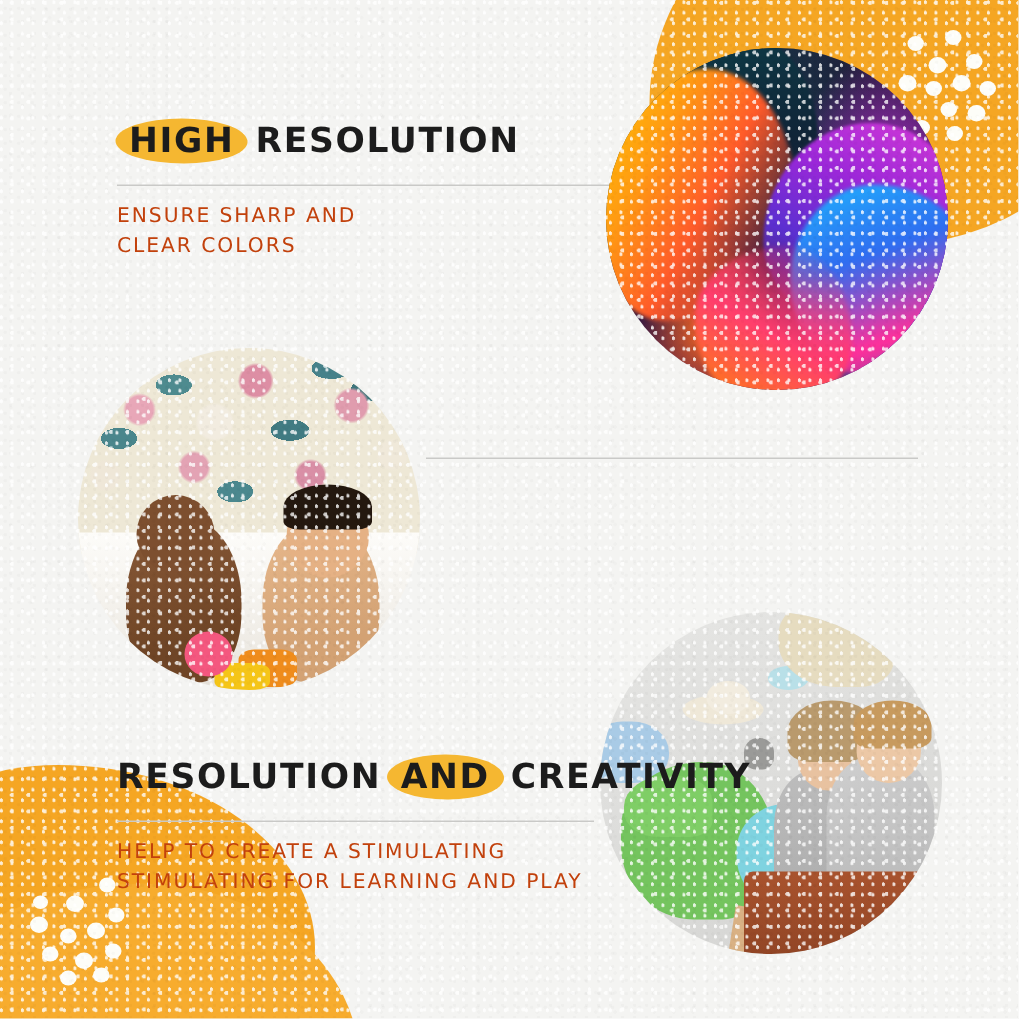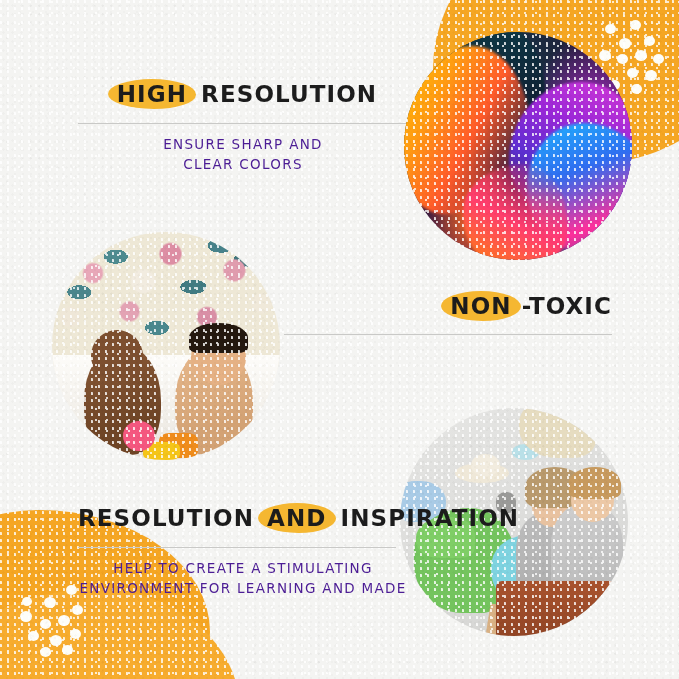--- a/index.html
+++ b/index.html
@@ -258,21 +258,21 @@
     border-radius:6px 6px 0 0;
   }
   .table-leg {
     position:absolute; left:38%; bottom:-6%;
     width:5%; height:20%;
     background:#d9b184;
     transform:rotate(9deg);
   }
 
   
-  .feature { position:absolute; z-index:4;text-align:center; }
+  .feature { position:absolute; z-index:4; }
 
   .feature-heading {
     position:relative;
     display:inline-block;
     font-family:"DejaVu Sans", sans-serif;
     font-size:23px;
     font-weight:700;
     letter-spacing:1.1px;
     color:#1c1c1c;
     white-space:nowrap;
@@ -298,21 +298,21 @@
     background:#c9c9c7;
     border:0;
   }
 
   .feature-body {
     font-family:"DejaVu Sans", sans-serif;
     font-size:13.5px;
     font-weight:400;
     letter-spacing:1.3px;
     line-height:1.48;
-    color:#4c1d95;
+    color:#c2410c;
     white-space:pre-line;
   }
 
   
   #feature-resolution { left:78px; top:80px; width:330px; }
   #feature-resolution .divider { margin:14px 0 11px 0; width:328px; }
 
   
   #feature-nontoxic { left:284px; top:292px; width:328px; text-align:right; }
   #feature-nontoxic .divider { margin:13px 0 11px 0; width:328px; }
@@ -409,29 +409,26 @@
   <div class="feature" id="feature-resolution">
     <div class="feature-heading">
       <span class="hl">HIGH</span><span style="margin-left:6px;">RESOLUTION</span>
     </div>
     <hr class="divider">
     <div class="feature-body">ENSURE SHARP AND
 CLEAR COLORS</div>
   </div>
 
   <div class="feature" id="feature-nontoxic">
-    <div class="feature-heading">
-      <span class="hl">NON</span><span style="margin-left:2px;">-TOXIC</span>
-    </div>
     <hr class="divider">
   </div>
 
   <div class="feature" id="feature-inspiration">
     <div class="feature-heading">
-      <span>RESOLUTION</span><span class="hl" style="margin-left:6px;">AND</span><span style="margin-left:6px;">INSPIRATION</span>
+      <span>RESOLUTION</span><span class="hl" style="margin-left:6px;">AND</span><span style="margin-left:6px;">CREATIVITY</span>
     </div>
     <hr class="divider">
     <div class="feature-body">HELP TO CREATE A STIMULATING
-ENVIRONMENT FOR LEARNING AND MADE</div>
+STIMULATING FOR LEARNING AND PLAY</div>
   </div>
 
   <div class="paper-texture"></div>
 </div>
 
 </body></html>

